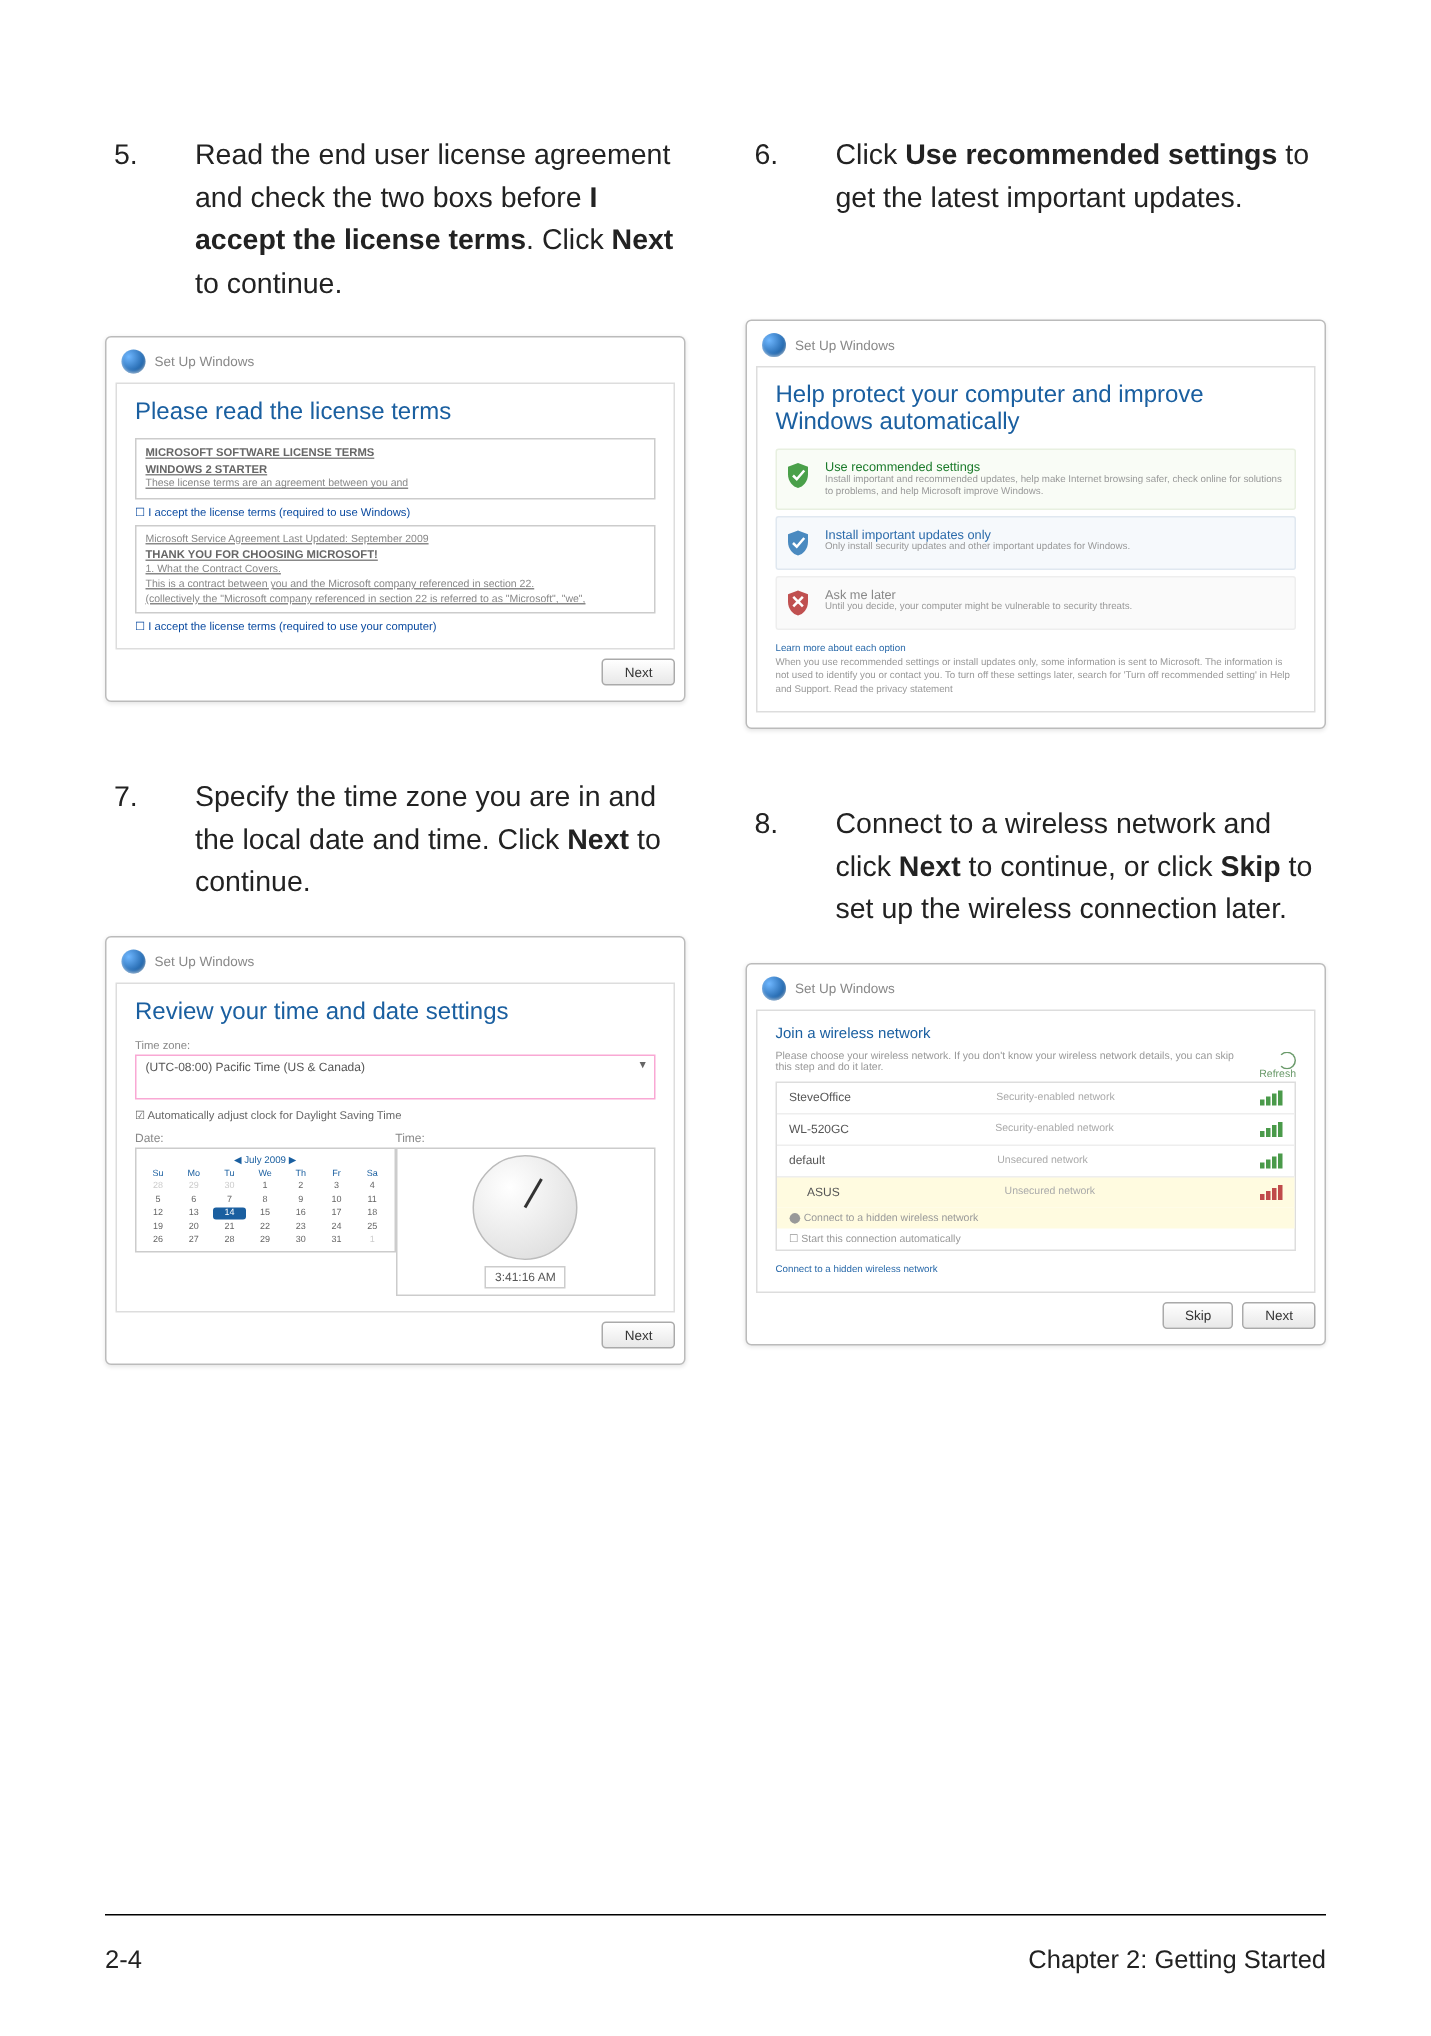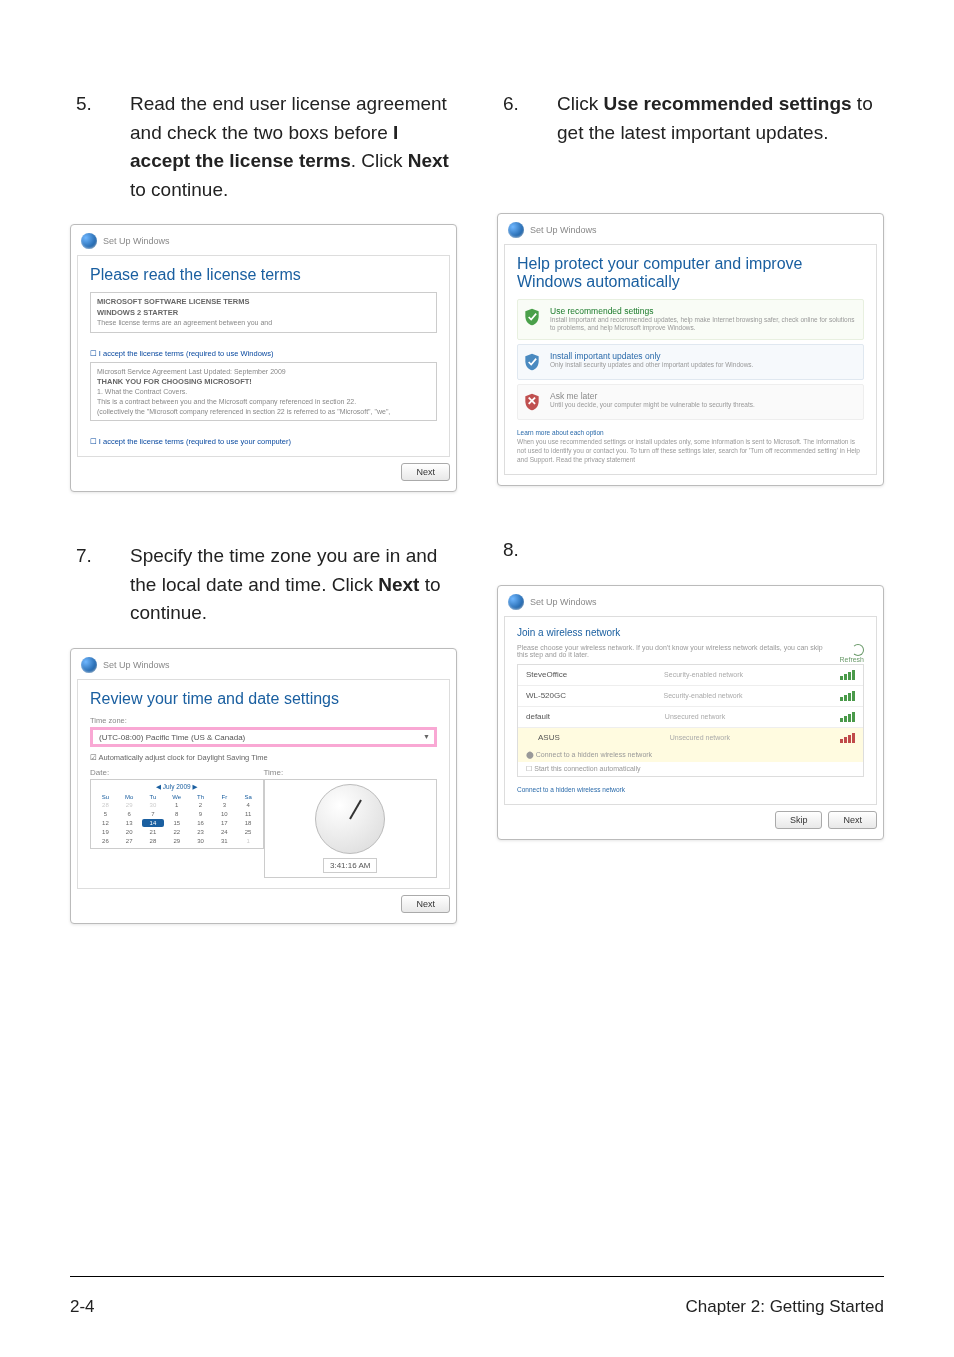--- a/index.html
+++ b/index.html
@@ -72,23 +72,24 @@
     font-weight: 400;
     margin-bottom: 8px;
   }
   .license-block {
     border: 1px solid #ccc;
     padding: 4px 6px;
     margin: 4px 0;
     font-size: 7px;
     color: #888;
     line-height: 1.4;
+    text-decoration: underline;
   }
   .license-block .hdr { font-weight: 700; color: #666; font-size: 7.5px; }
-  .check-line { color: #0a4aa0; font-size: 7.5px; margin-top: 16px; }
+  .check-line { color: #0a4aa0; font-size: 7.5px; margin-top: 4px; }
   .btn-small {
     display: inline-block;
     border: 1px solid #aaa;
     background: linear-gradient(#fff,#e8e8e8);
     font-size: 9px;
     padding: 3px 14px;
     border-radius: 3px;
     float: right;
     margin-top: 6px;
     color: #333;
@@ -146,22 +147,22 @@
   .clock-face::before {
     content:''; position:absolute; left:50%; top:50%;
     width:2px; height:22px; background:#333;
     transform-origin: top; transform: translate(-50%,0) rotate(210deg);
   }
   .clock-time {
     border: 1px solid #ccc; display: inline-block;
     padding: 2px 6px; font-size: 8px; background: #fff;
   }
   .dropdown {
-    border: 3px solid #f9a8d4; background: #fff;
-    font-size: 8px; padding: 3px 18px 2px 6px;
+    border: 1px solid #f9a8d4; background: #fff;
+    font-size: 8px; padding: 3px 18px 16px 6px;
     color: #555; position: relative; margin-bottom: 6px;
   }
   .dropdown::after {
     content:'▼'; position:absolute; right:4px; top:3px; font-size:7px; color:#666;
   }
   .wifi-row {
     display: flex; align-items: center; justify-content: space-between;
     padding: 5px 8px; font-size: 8px; color: #666;
   }
   .wifi-row + .wifi-row { border-top: 1px solid #eee; }
@@ -375,20 +376,23 @@
           </div>
           <div class="fine">
             <span class="lk">Learn more about each option</span><br>
             <span>When you use recommended settings or install updates only, some information is sent to Microsoft. The information is not used to identify you or contact you. To turn off these settings later, search for 'Turn off recommended setting' in Help and Support. Read the privacy statement</span>
           </div>
         </div>
       </div>
 
       <div class="step" style="margin-top:50px">
         <div class="step-num">8.</div>
+        <div class="step-text">
+          <span>Connect to a wireless network and click </span><b>Next</b><span> to continue, or click </span><b>Skip</b><span> to set up the wireless connection later.</span>
+        </div>
       </div>
 
       <div class="shot">
         <div class="shot-header">
           <div class="orb"></div>
           <div class="shot-title">Set Up Windows</div>
         </div>
         <div class="inner">
           <div class="wifi-head">Join a wireless network</div>
           <div style="display:flex;justify-content:space-between;align-items:flex-start">

